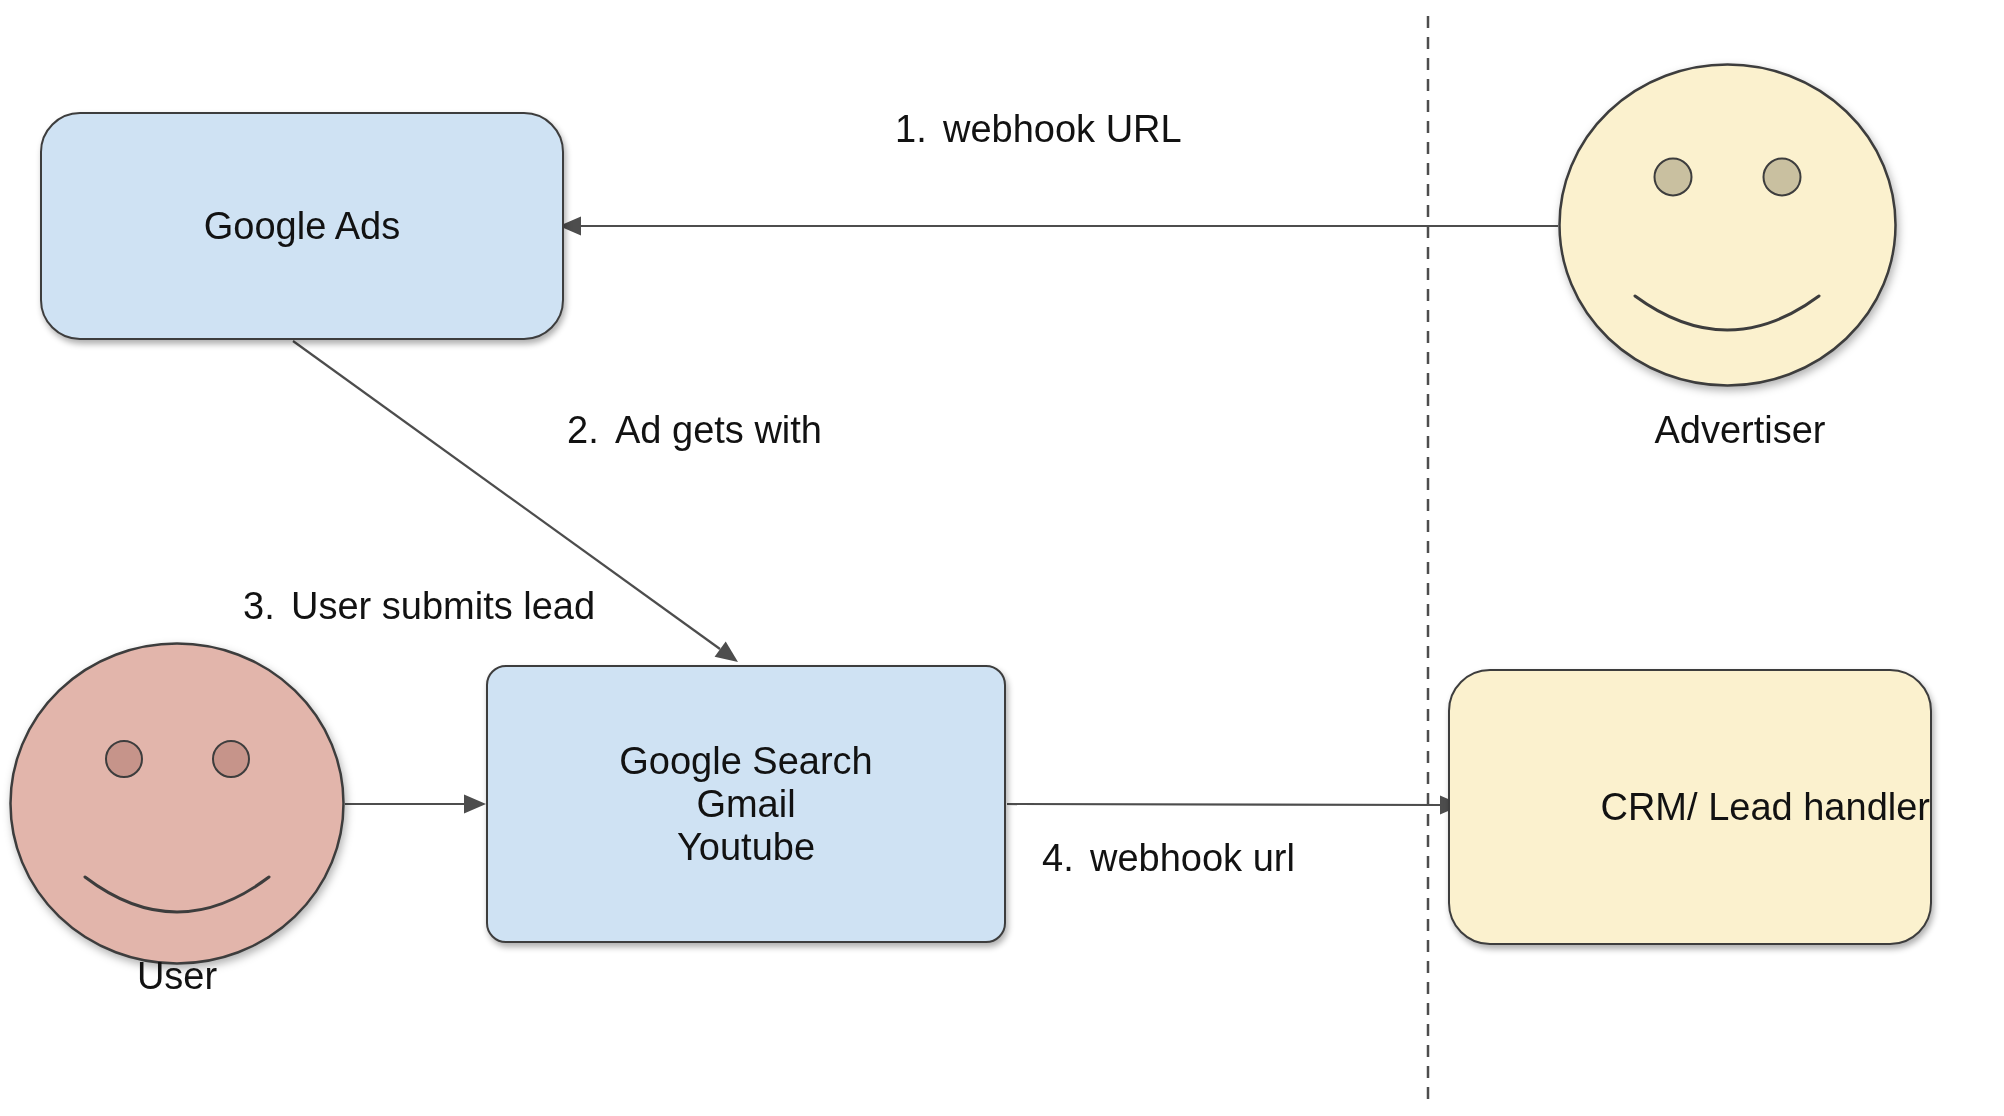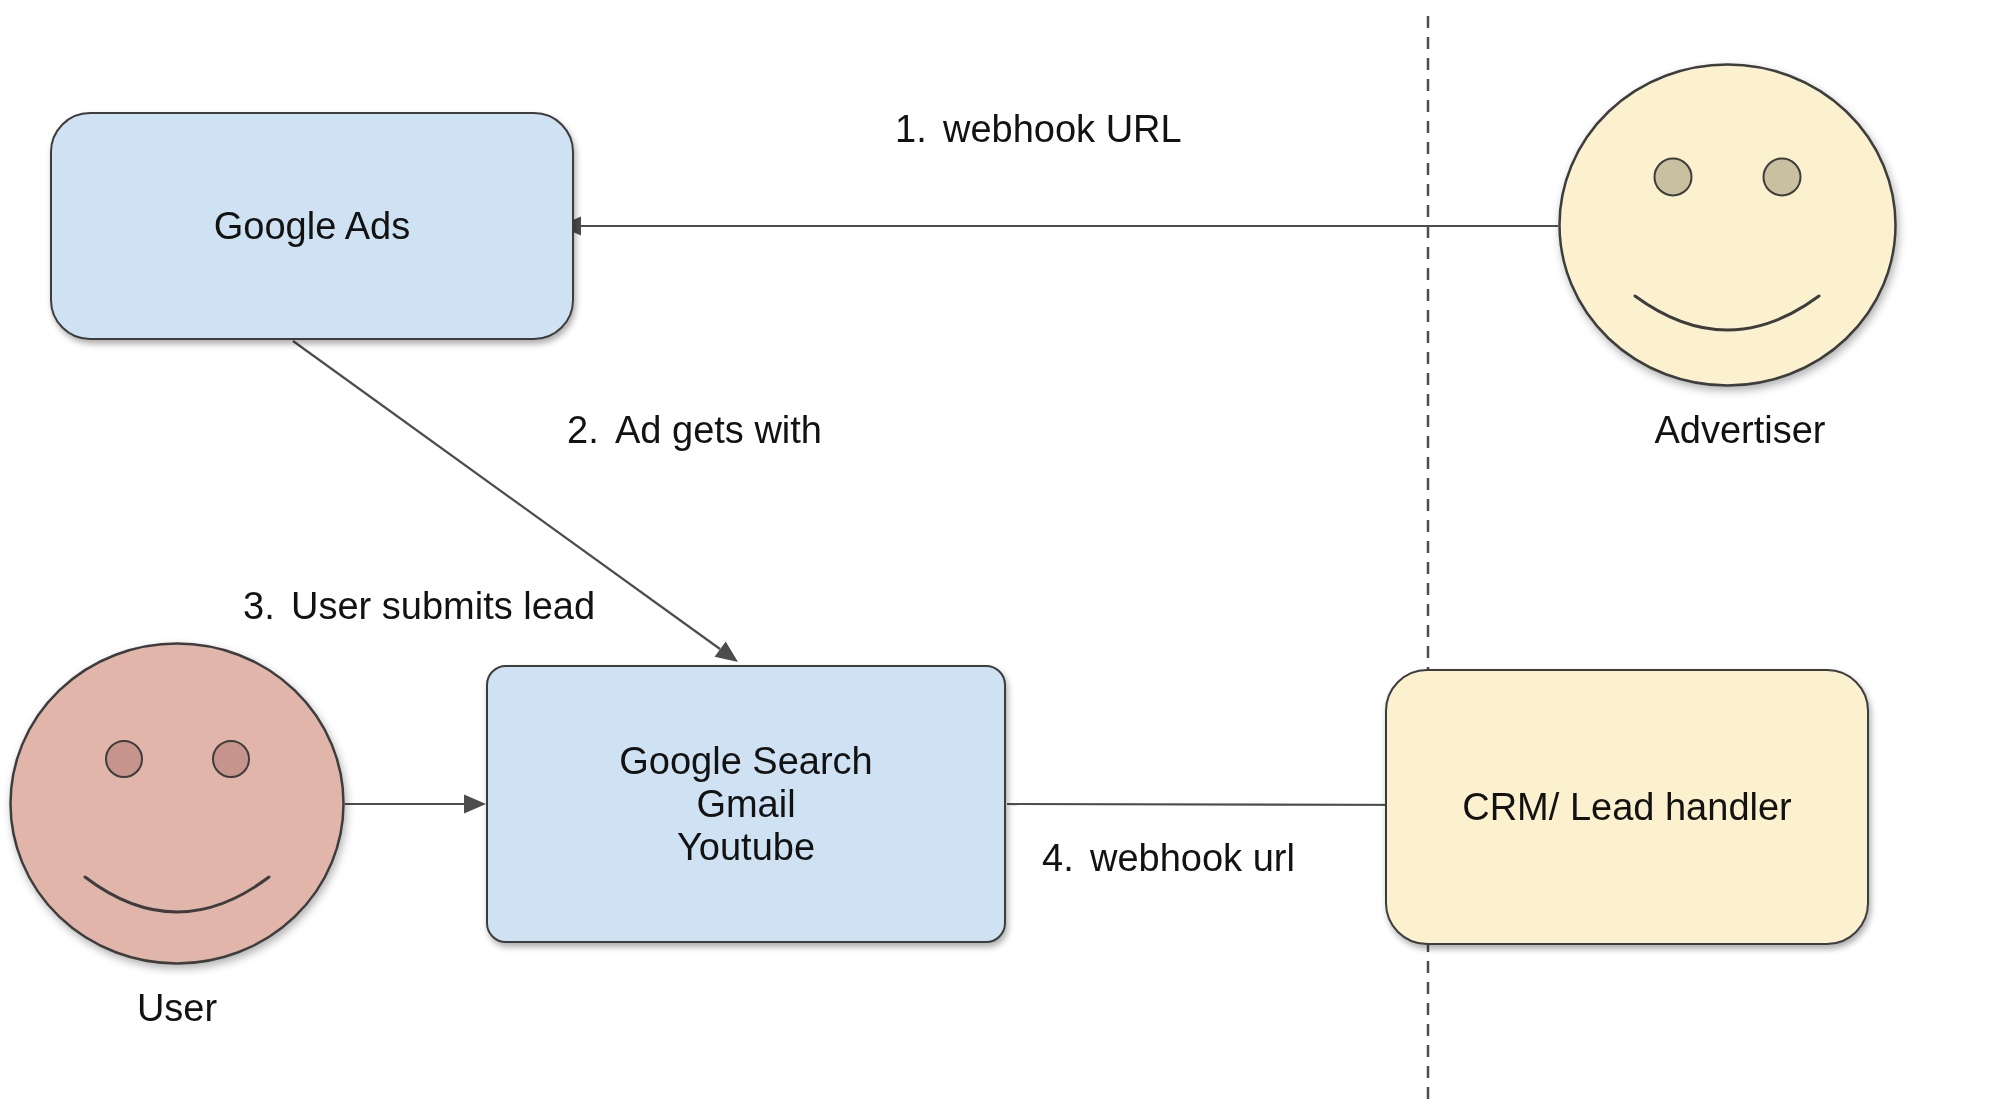--- a/index.html
+++ b/index.html
@@ -30,23 +30,23 @@
     box-shadow: 2px 4px 6px rgba(0,0,0,0.32);
     display: flex;
     align-items: center;
     justify-content: center;
     text-align: center;
     font-size: 38px;
     line-height: 43px;
   }
   .node.blue   { background: var(--node-blue, #cfe2f3); }
   .node.yellow { background: var(--node-yellow, #fbf1ce); }
-  .node-google-ads { left: 50px;   top: 112px; width: 524px; height: 228px; border-radius: 40px; }
+  .node-google-ads { left: 40px;   top: 112px; width: 524px; height: 228px; border-radius: 40px; }
   .node-surfaces   { left: 486px;  top: 665px; width: 520px; height: 278px; border-radius: 20px; }
-  .node-crm        { left: 1385px; top: 669px; width: 484px; height: 276px; border-radius: 42px; }
+  .node-crm        { left: 1448px; top: 669px; width: 484px; height: 276px; border-radius: 42px; justify-content: flex-end; }
 
   
   .face {
     position: absolute;
     filter: drop-shadow(2px 4px 4px rgba(0,0,0,0.3));
   }
   .face-advertiser { left: 1558px; top: 63px;  width: 339px; height: 324px; }
   .face-user       { left: 9px;    top: 642px; width: 336px; height: 323px; }
   .face svg { display: block; width: 100%; height: 100%; }
   .face .face-bg  { stroke: var(--shape-stroke, #3d3d3d); stroke-width: 2.5; }
@@ -59,21 +59,21 @@
 
   
   .actor-label {
     position: absolute;
     transform: translateX(-50%);
     font-size: 38px;
     font-weight: normal;
     line-height: 44px;
     white-space: nowrap;
   }
-  .actor-label-user       { left: 177px;  top: 986px; }
+  .actor-label-user       { left: 177px;  top: 954px; }
   .actor-label-advertiser { left: 1740px; top: 408px; }
 
   
   .step {
     position: absolute;
     display: flex;
     font-size: 38px;
     line-height: 44px;
     white-space: nowrap;
   }

